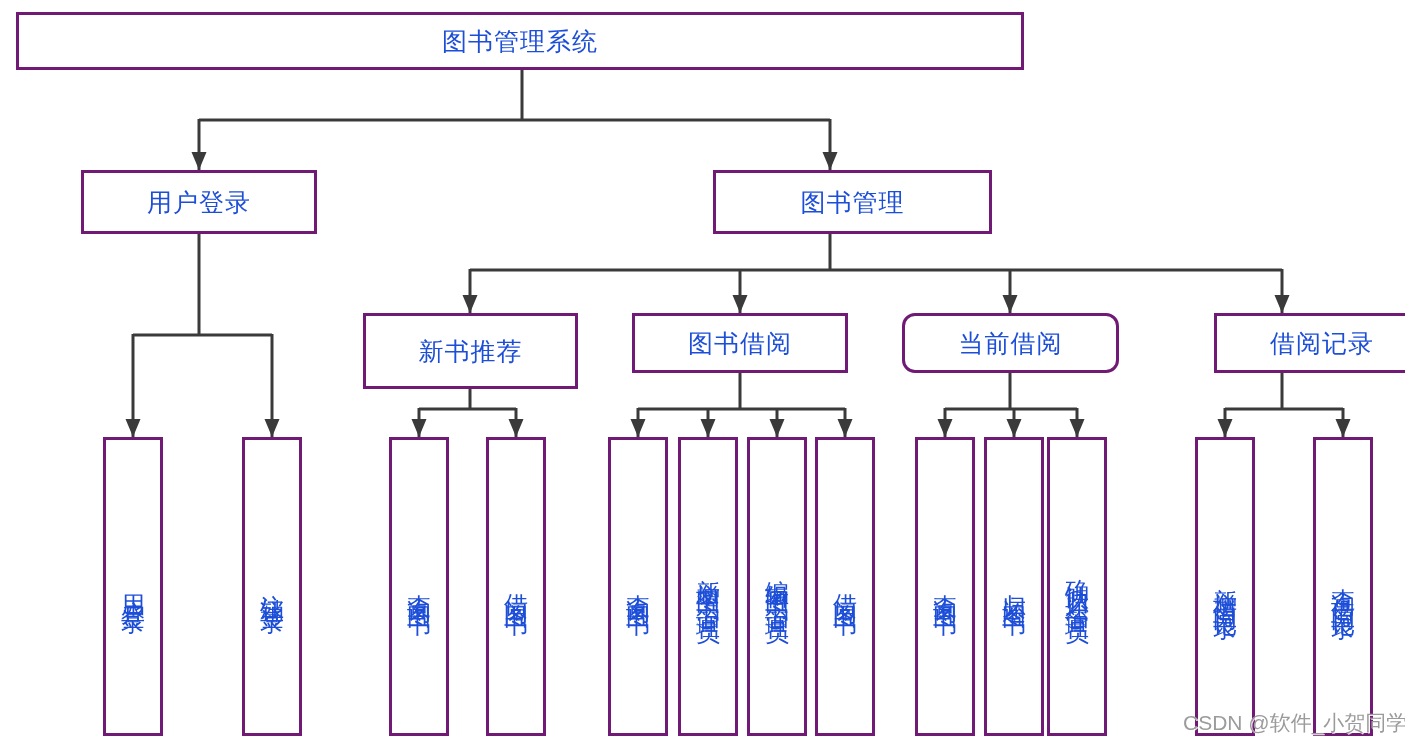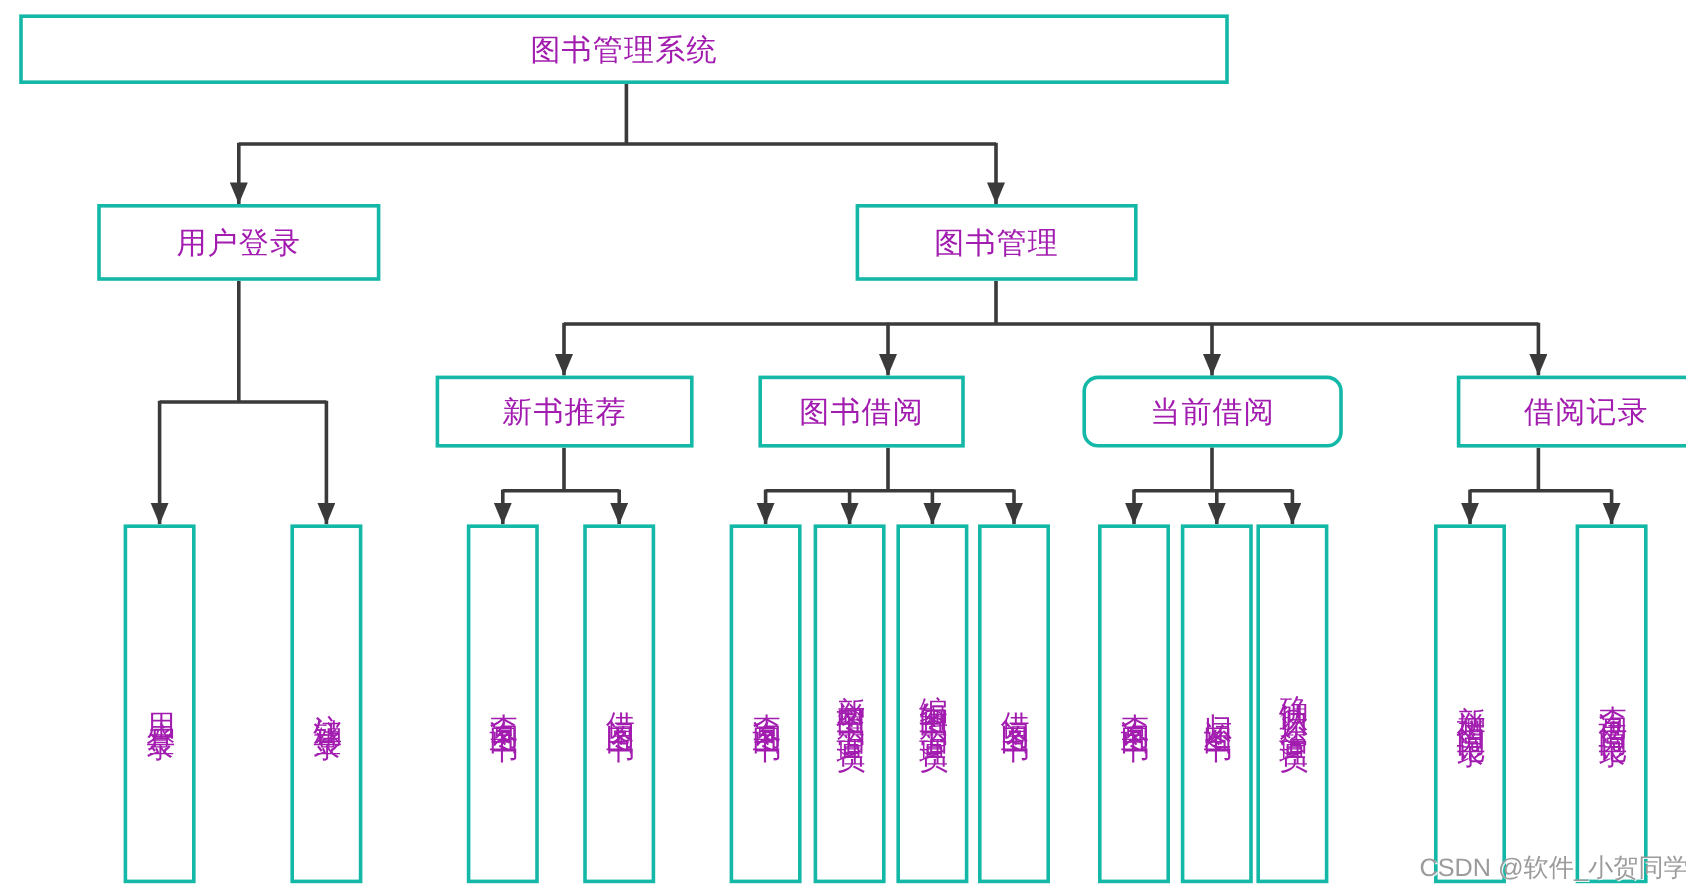--- a/index.html
+++ b/index.html
@@ -7,23 +7,23 @@
     position:relative;
     width:1405px;height:747px;
     background:#ffffff;
     font-family:"Liberation Sans","DejaVu Sans",sans-serif;
     overflow:hidden;
   }
   .stage svg{position:absolute;left:0;top:0;}
   .node{
     position:absolute;
     box-sizing:border-box;
-    border:3px solid #14b8a6;
+    border:3px solid #701a75;
     background:#ffffff;
-    color:#a21caf;
+    color:#1d4ed8;
     display:flex;
     align-items:center;
     justify-content:center;
     z-index:2;
   }
   .node.h{
     font-size:25px;
     letter-spacing:1px;
     white-space:nowrap;
   }
@@ -89,24 +89,24 @@
 
       <path d="M1282 373 V409 M1225 409 H1343"></path>
       <line x1="1225" y1="408" x2="1225" y2="437" marker-end="url(#ah)"></line>
       <line x1="1343" y1="408" x2="1343" y2="437" marker-end="url(#ah)"></line>
     </g>
   </svg>
 
   <div class="node h" style="left:16px;top:12px;width:1008px;height:58px;">图书管理系统</div>
 
   <div class="node h" style="left:81px;top:170px;width:236px;height:64px;">用户登录</div>
-  <div class="node h" style="left:713px;top:170px;width:235px;height:64px;text-align:right;">图书管理</div>
+  <div class="node h" style="left:713px;top:170px;width:279px;height:64px;text-align:right;">图书管理</div>
 
-  <div class="node h" style="left:363px;top:313px;width:215px;height:60px;">新书推荐</div>
-  <div class="node h" style="left:632px;top:313px;width:172px;height:60px;text-align:center;">图书借阅</div>
+  <div class="node h" style="left:363px;top:313px;width:215px;height:76px;">新书推荐</div>
+  <div class="node h" style="left:632px;top:313px;width:216px;height:60px;text-align:center;">图书借阅</div>
   <div class="node h" style="left:902px;top:313px;width:217px;height:60px;border-radius:13px;">当前借阅</div>
   <div class="node h" style="left:1174px;top:313px;width:216px;height:60px;margin-left:40px;">借阅记录</div>
 
   <div class="node v" style="left:103px;top:437px;width:60px;height:299px;">用户登录</div>
   <div class="node v" style="left:242px;top:437px;width:60px;height:299px;">注销登录</div>
 
   <div class="node v" style="left:389px;top:437px;width:60px;height:299px;">查询图书</div>
   <div class="node v" style="left:486px;top:437px;width:60px;height:299px;">借阅图书</div>
 
   <div class="node v" style="left:608px;top:437px;width:60px;height:299px;">查询图书</div>

